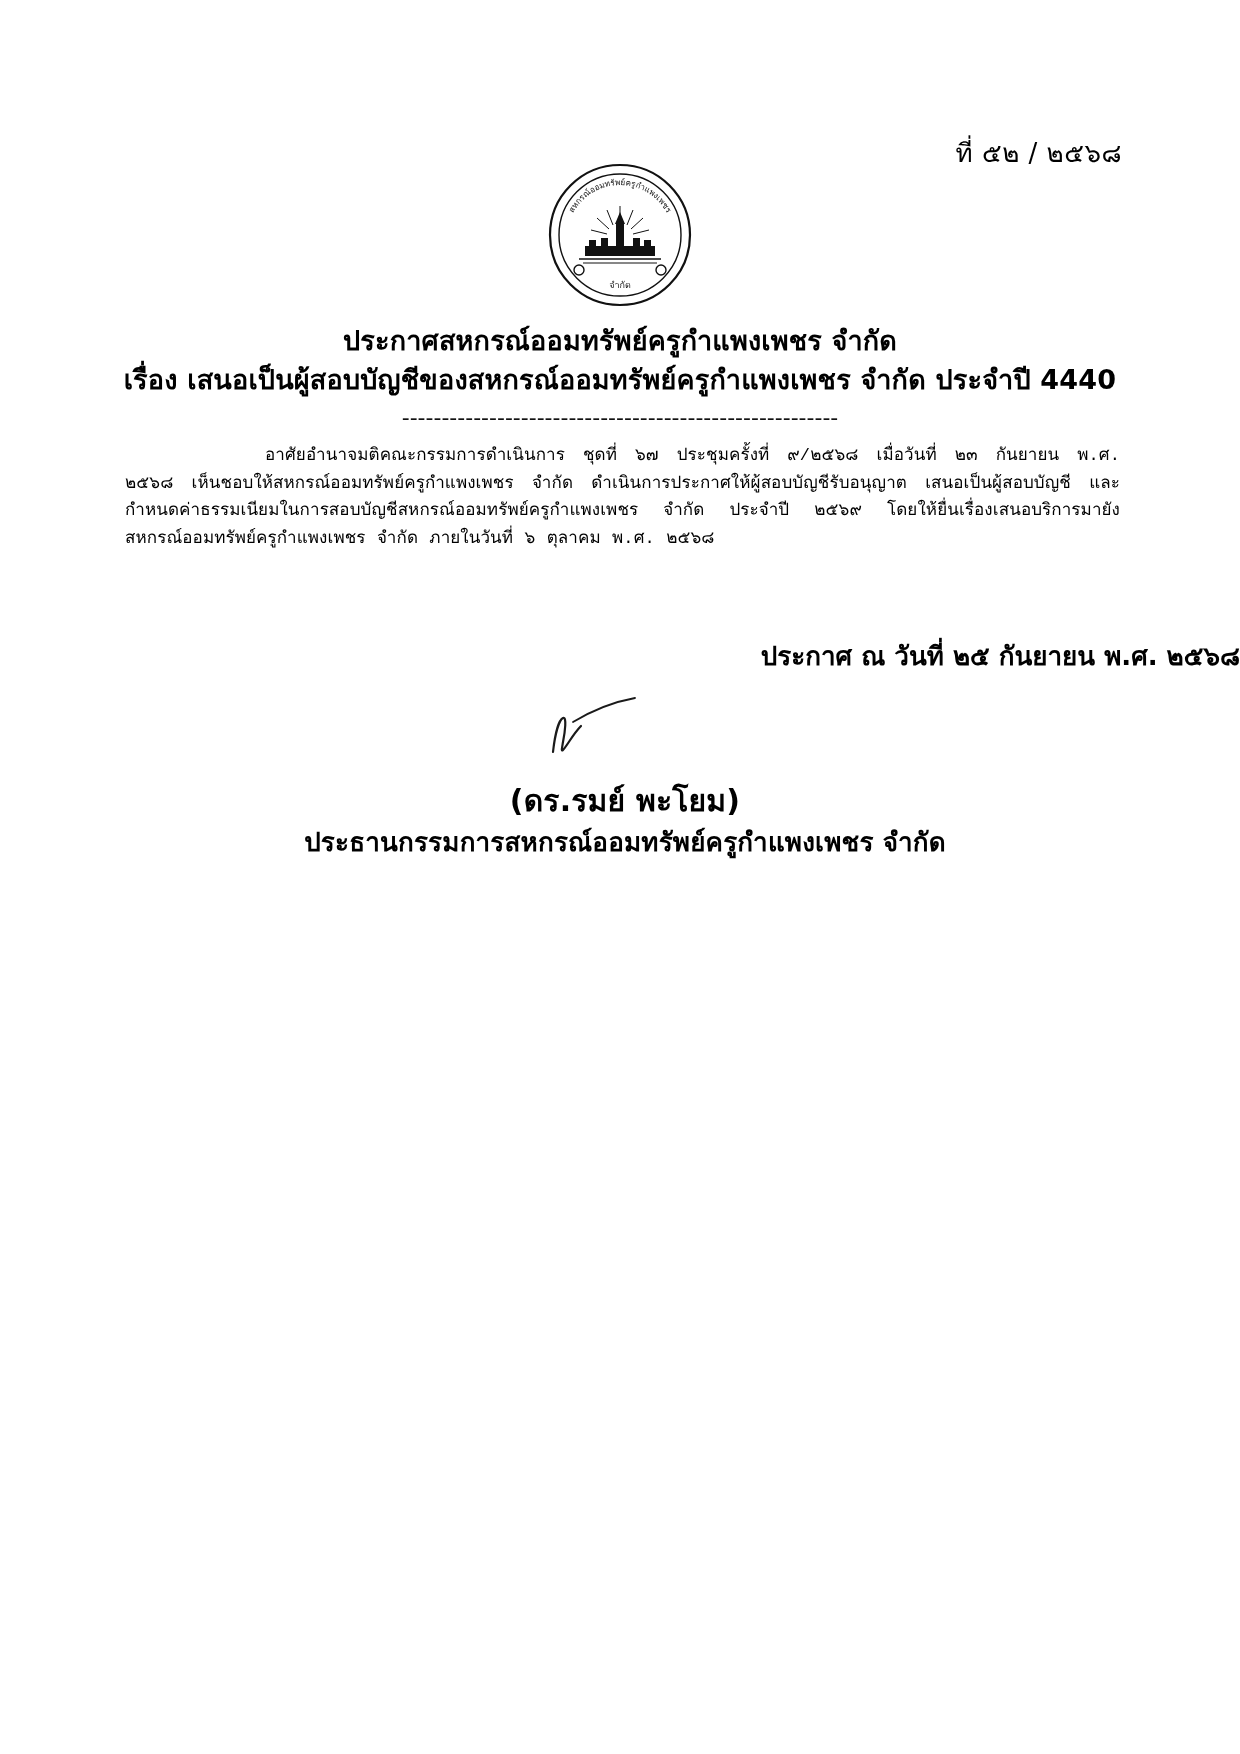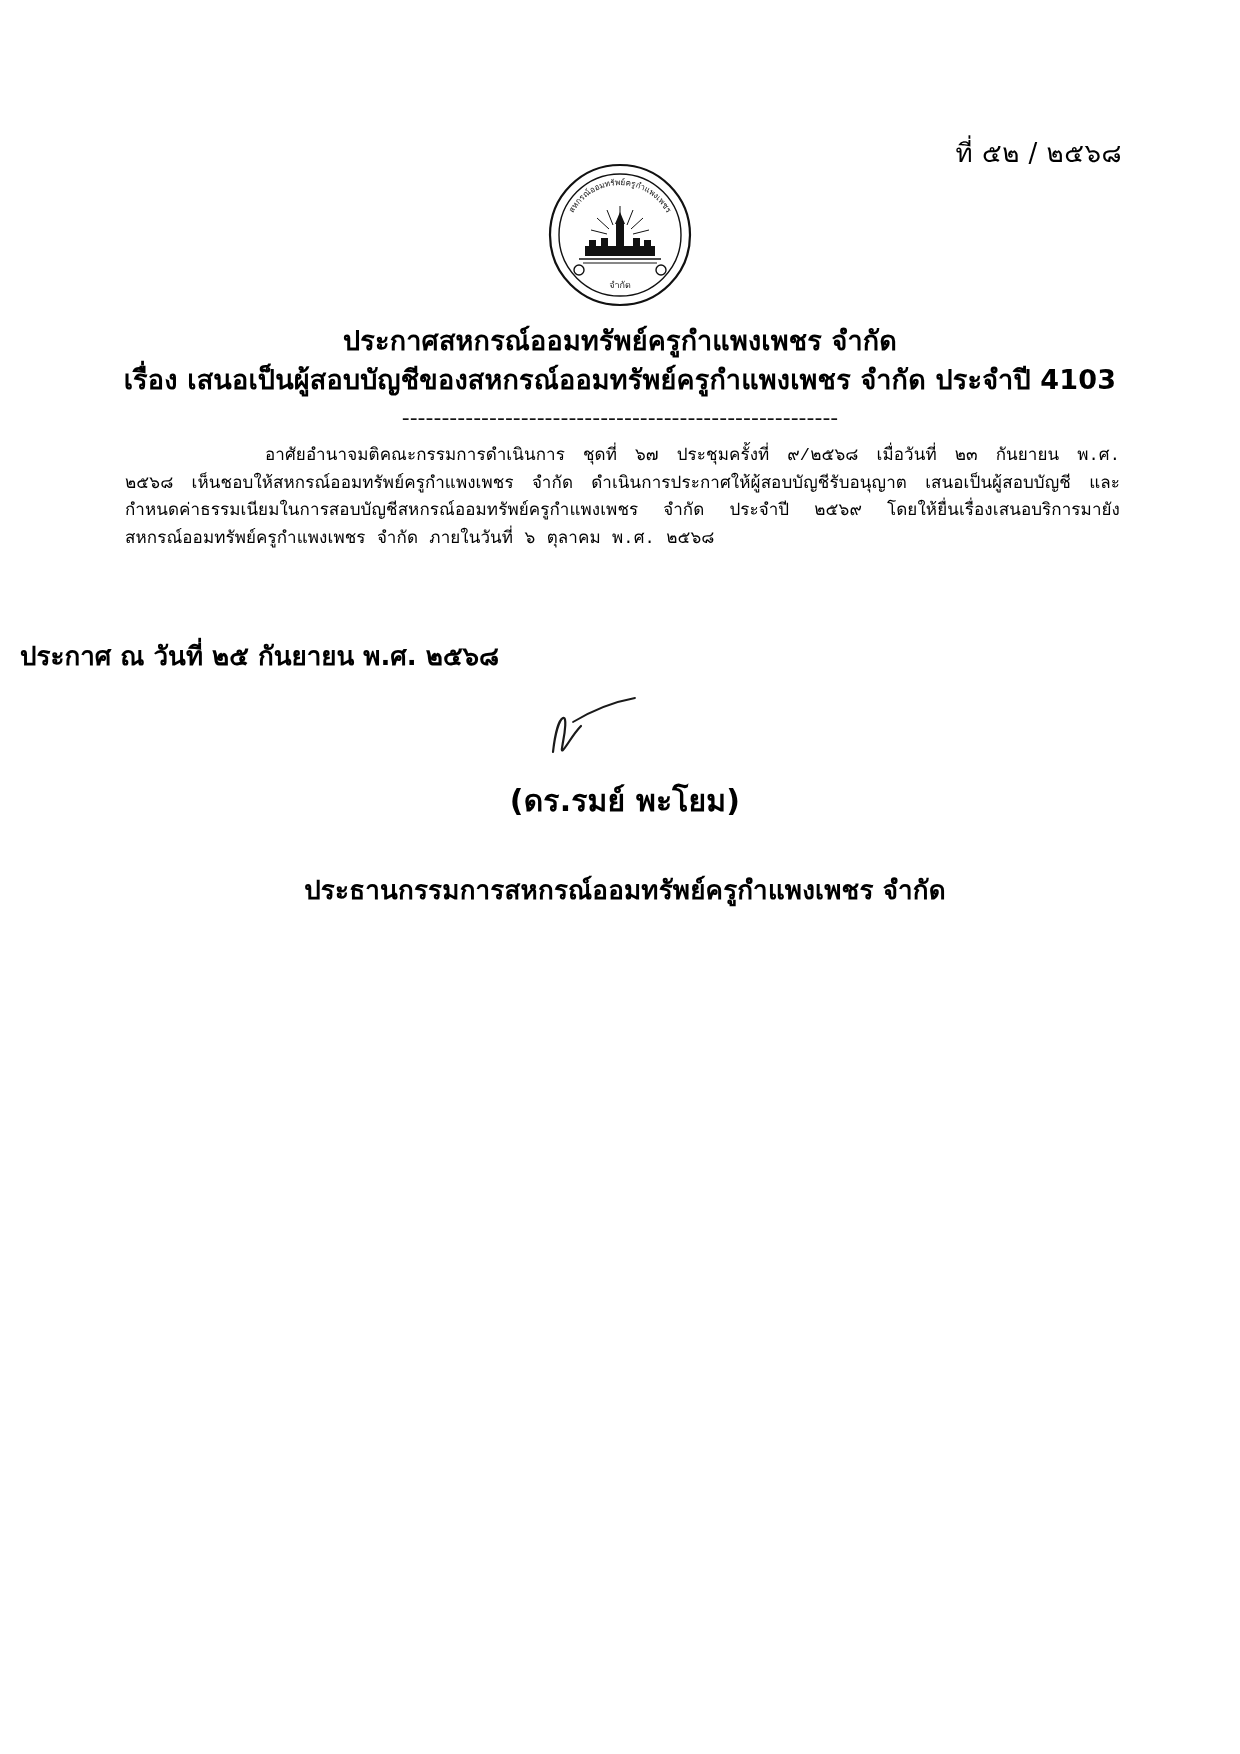--- a/index.html
+++ b/index.html
@@ -93,21 +93,21 @@
     word-spacing: 1px;
     font-family: Liberation Mono, monospace;
   }
 
   
   .date-line {
     position: absolute;
     top: 635px;
     left: 0;
     width: 1240px;
-    text-align: left;
+    text-align: right;
     font-size: 26px;
     font-weight: bold;
     padding-left: 20px;
     box-sizing: border-box;
   }
 
   
   .signature-wrap {
     position: absolute;
     top: 690px;
@@ -134,21 +134,20 @@
     font-size: 30px;
     font-weight: bold;
     line-height: 1.5;
     letter-spacing: 0.2px;
   }
   .signer-title {
     font-size: 26px;
     font-weight: bold;
     line-height: 1.5;
     letter-spacing: 0.2px;
-    margin-top: 48px;
   }
 </style>
 </head>
 <body>
 
 <div class="page">
 
   <div class="doc-number">ที่ ๕๒ / ๒๕๖๘</div>
 
   <div class="emblem-wrap">
@@ -184,21 +183,21 @@
       <line x1="38" y1="103" x2="112" y2="103" stroke="#111" stroke-width="1.2"></line>
 
       <circle cx="34" cy="110" r="5" fill="none" stroke="#111" stroke-width="1.4"></circle>
       <circle cx="116" cy="110" r="5" fill="none" stroke="#111" stroke-width="1.4"></circle>
       <text x="75" y="128" font-size="9" text-anchor="middle" fill="#111" font-family="'DejaVu Sans',sans-serif">จำกัด</text>
     </svg>
   </div>
 
   <div class="heading-block">
     <div class="heading-1">ประกาศสหกรณ์ออมทรัพย์ครูกำแพงเพชร จำกัด</div>
-    <div class="heading-2">เรื่อง เสนอเป็นผู้สอบบัญชีของสหกรณ์ออมทรัพย์ครูกำแพงเพชร จำกัด ประจำปี 4103</div>
+    <div class="heading-2">เรื่อง เสนอเป็นผู้สอบบัญชีของสหกรณ์ออมทรัพย์ครูกำแพงเพชร จำกัด ประจำปี 4440</div>
     <div class="rule-dashes">-------------------------------------------------------</div>
   </div>
 
   <div class="body-block">
     <p class="body-par">อาศัยอำนาจมติคณะกรรมการดำเนินการ ชุดที่ ๖๗ ประชุมครั้งที่ ๙/๒๕๖๘ เมื่อวันที่ ๒๓ กันยายน พ.ศ. ๒๕๖๘ เห็นชอบให้สหกรณ์ออมทรัพย์ครูกำแพงเพชร จำกัด ดำเนินการประกาศให้ผู้สอบบัญชีรับอนุญาต เสนอเป็นผู้สอบบัญชี และกำหนดค่าธรรมเนียมในการสอบบัญชีสหกรณ์ออมทรัพย์ครูกำแพงเพชร จำกัด ประจำปี ๒๕๖๙ โดยให้ยื่นเรื่องเสนอบริการมายังสหกรณ์ออมทรัพย์ครูกำแพงเพชร จำกัด ภายในวันที่ ๖ ตุลาคม พ.ศ. ๒๕๖๘</p>
   </div>
 
   <div class="date-line">ประกาศ ณ วันที่ ๒๕ กันยายน พ.ศ. ๒๕๖๘</div>
 
   <div class="signature-wrap">

